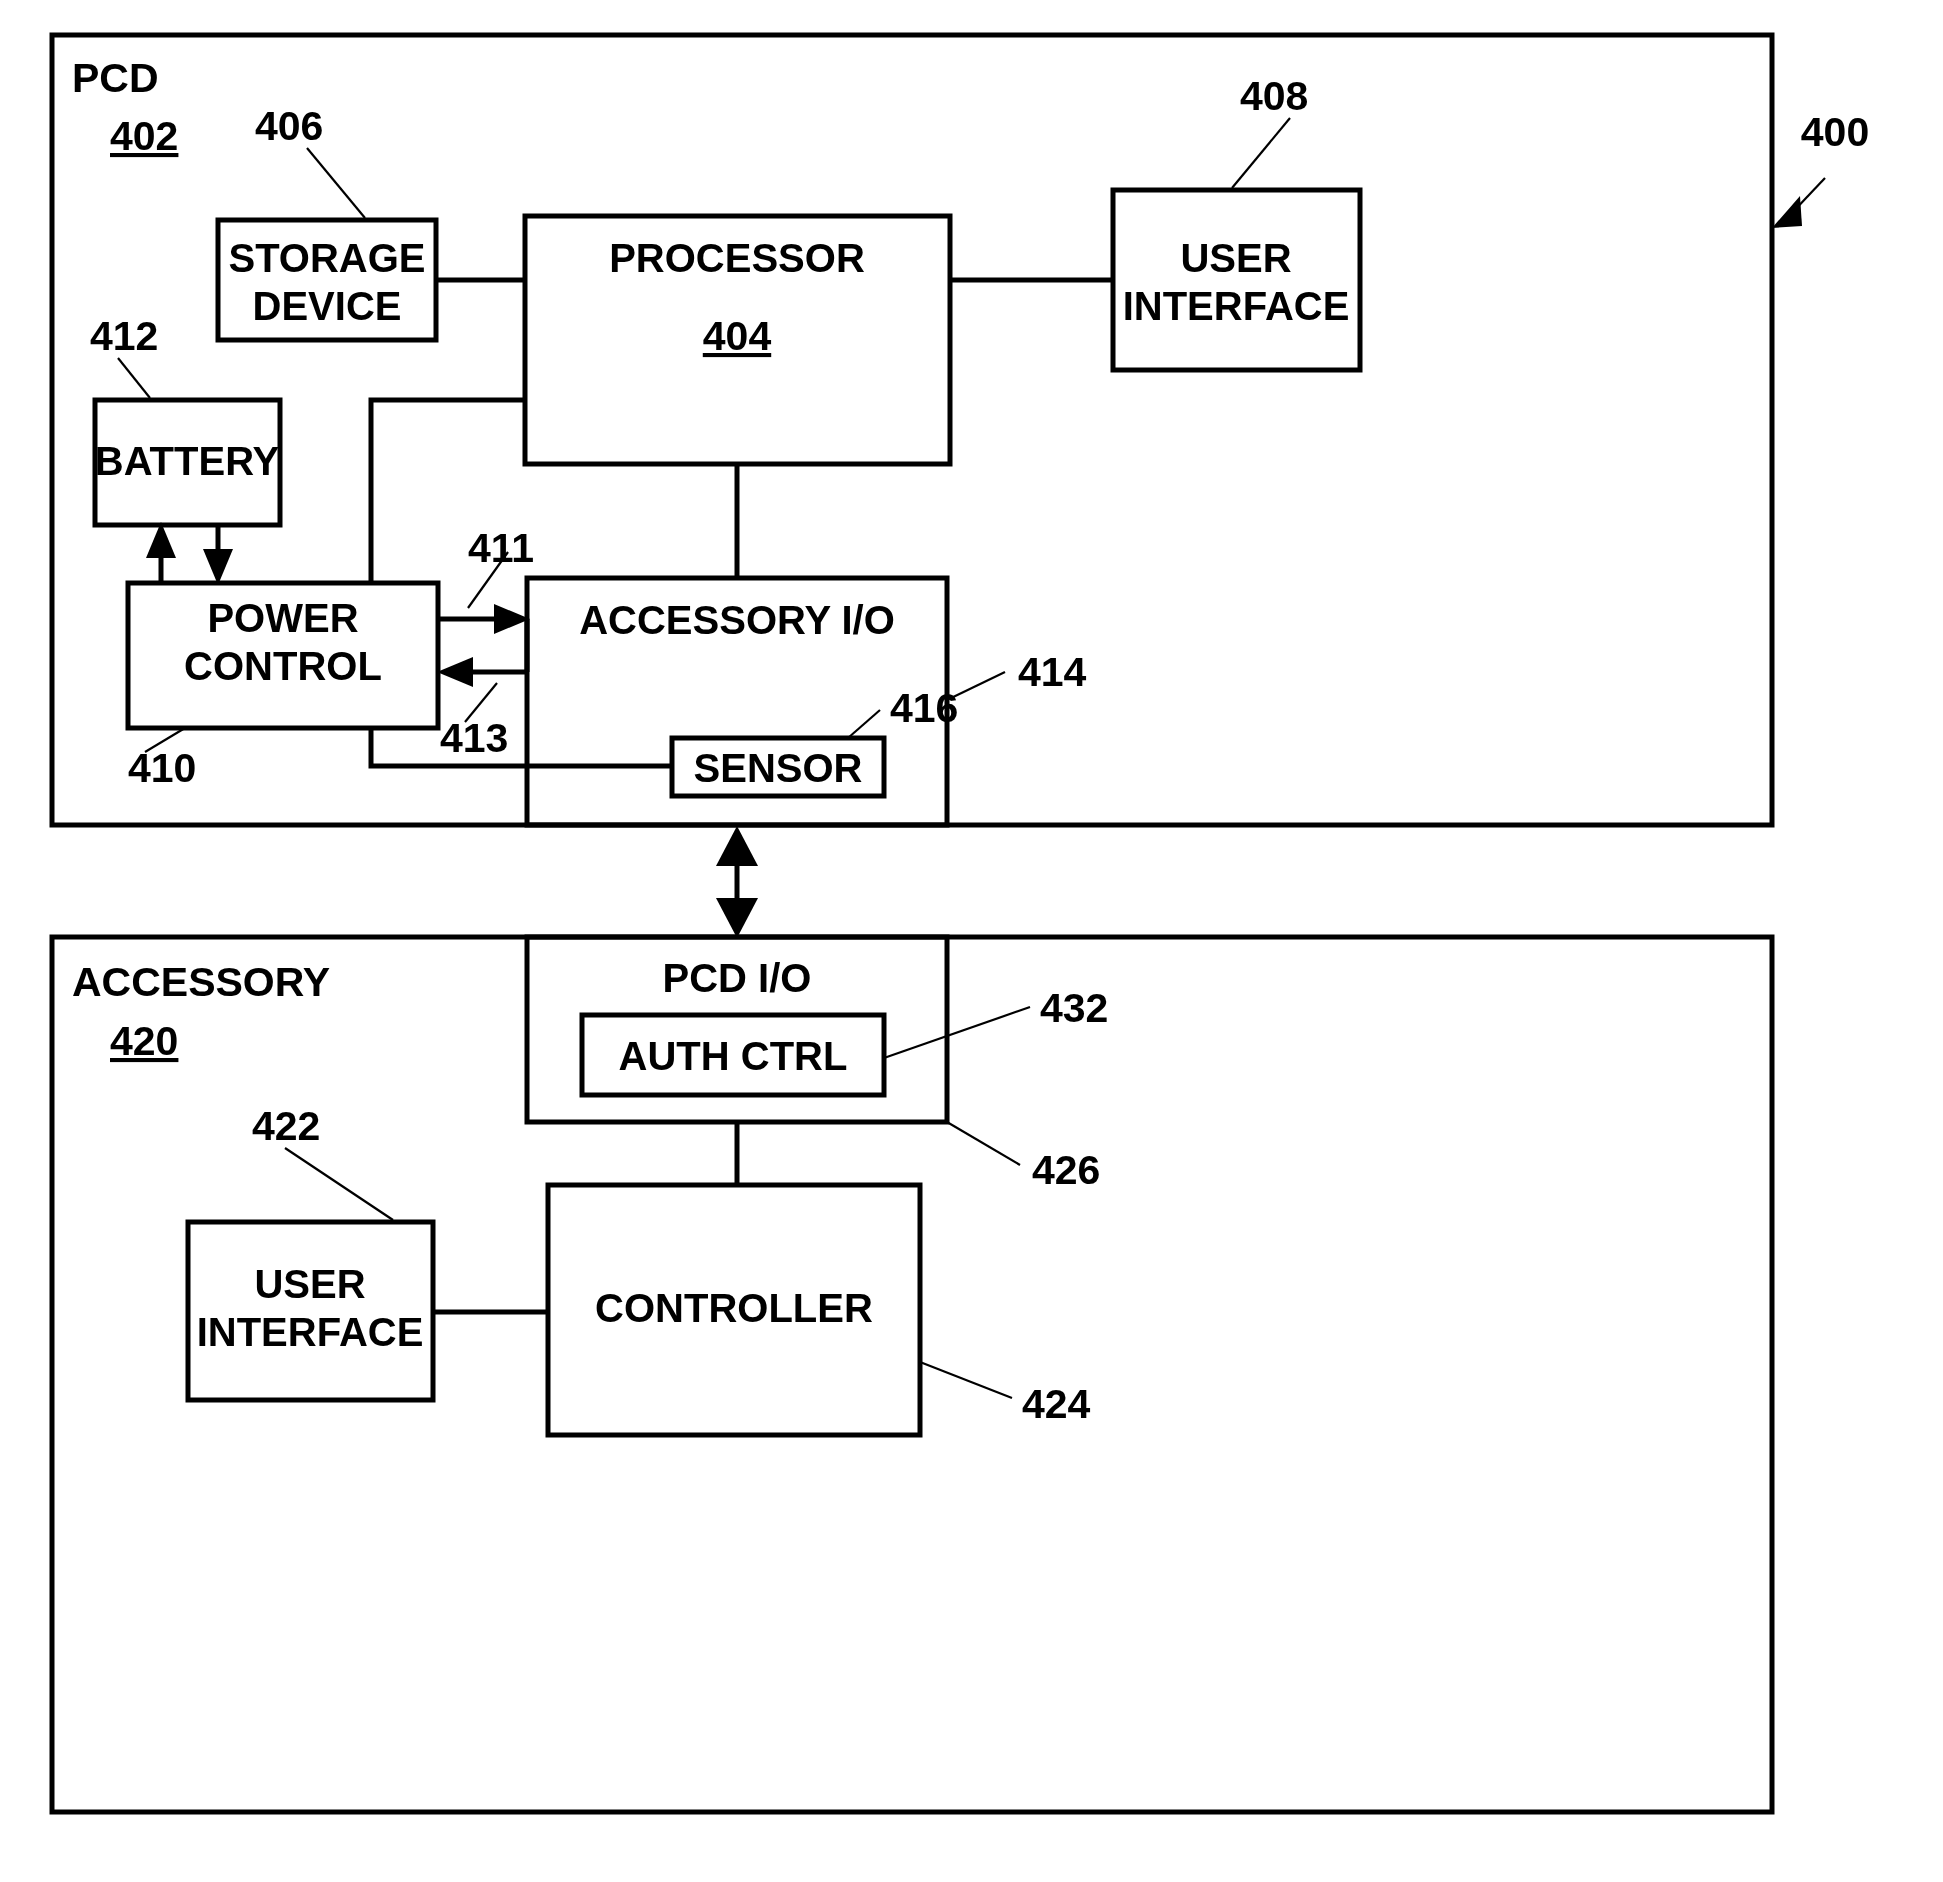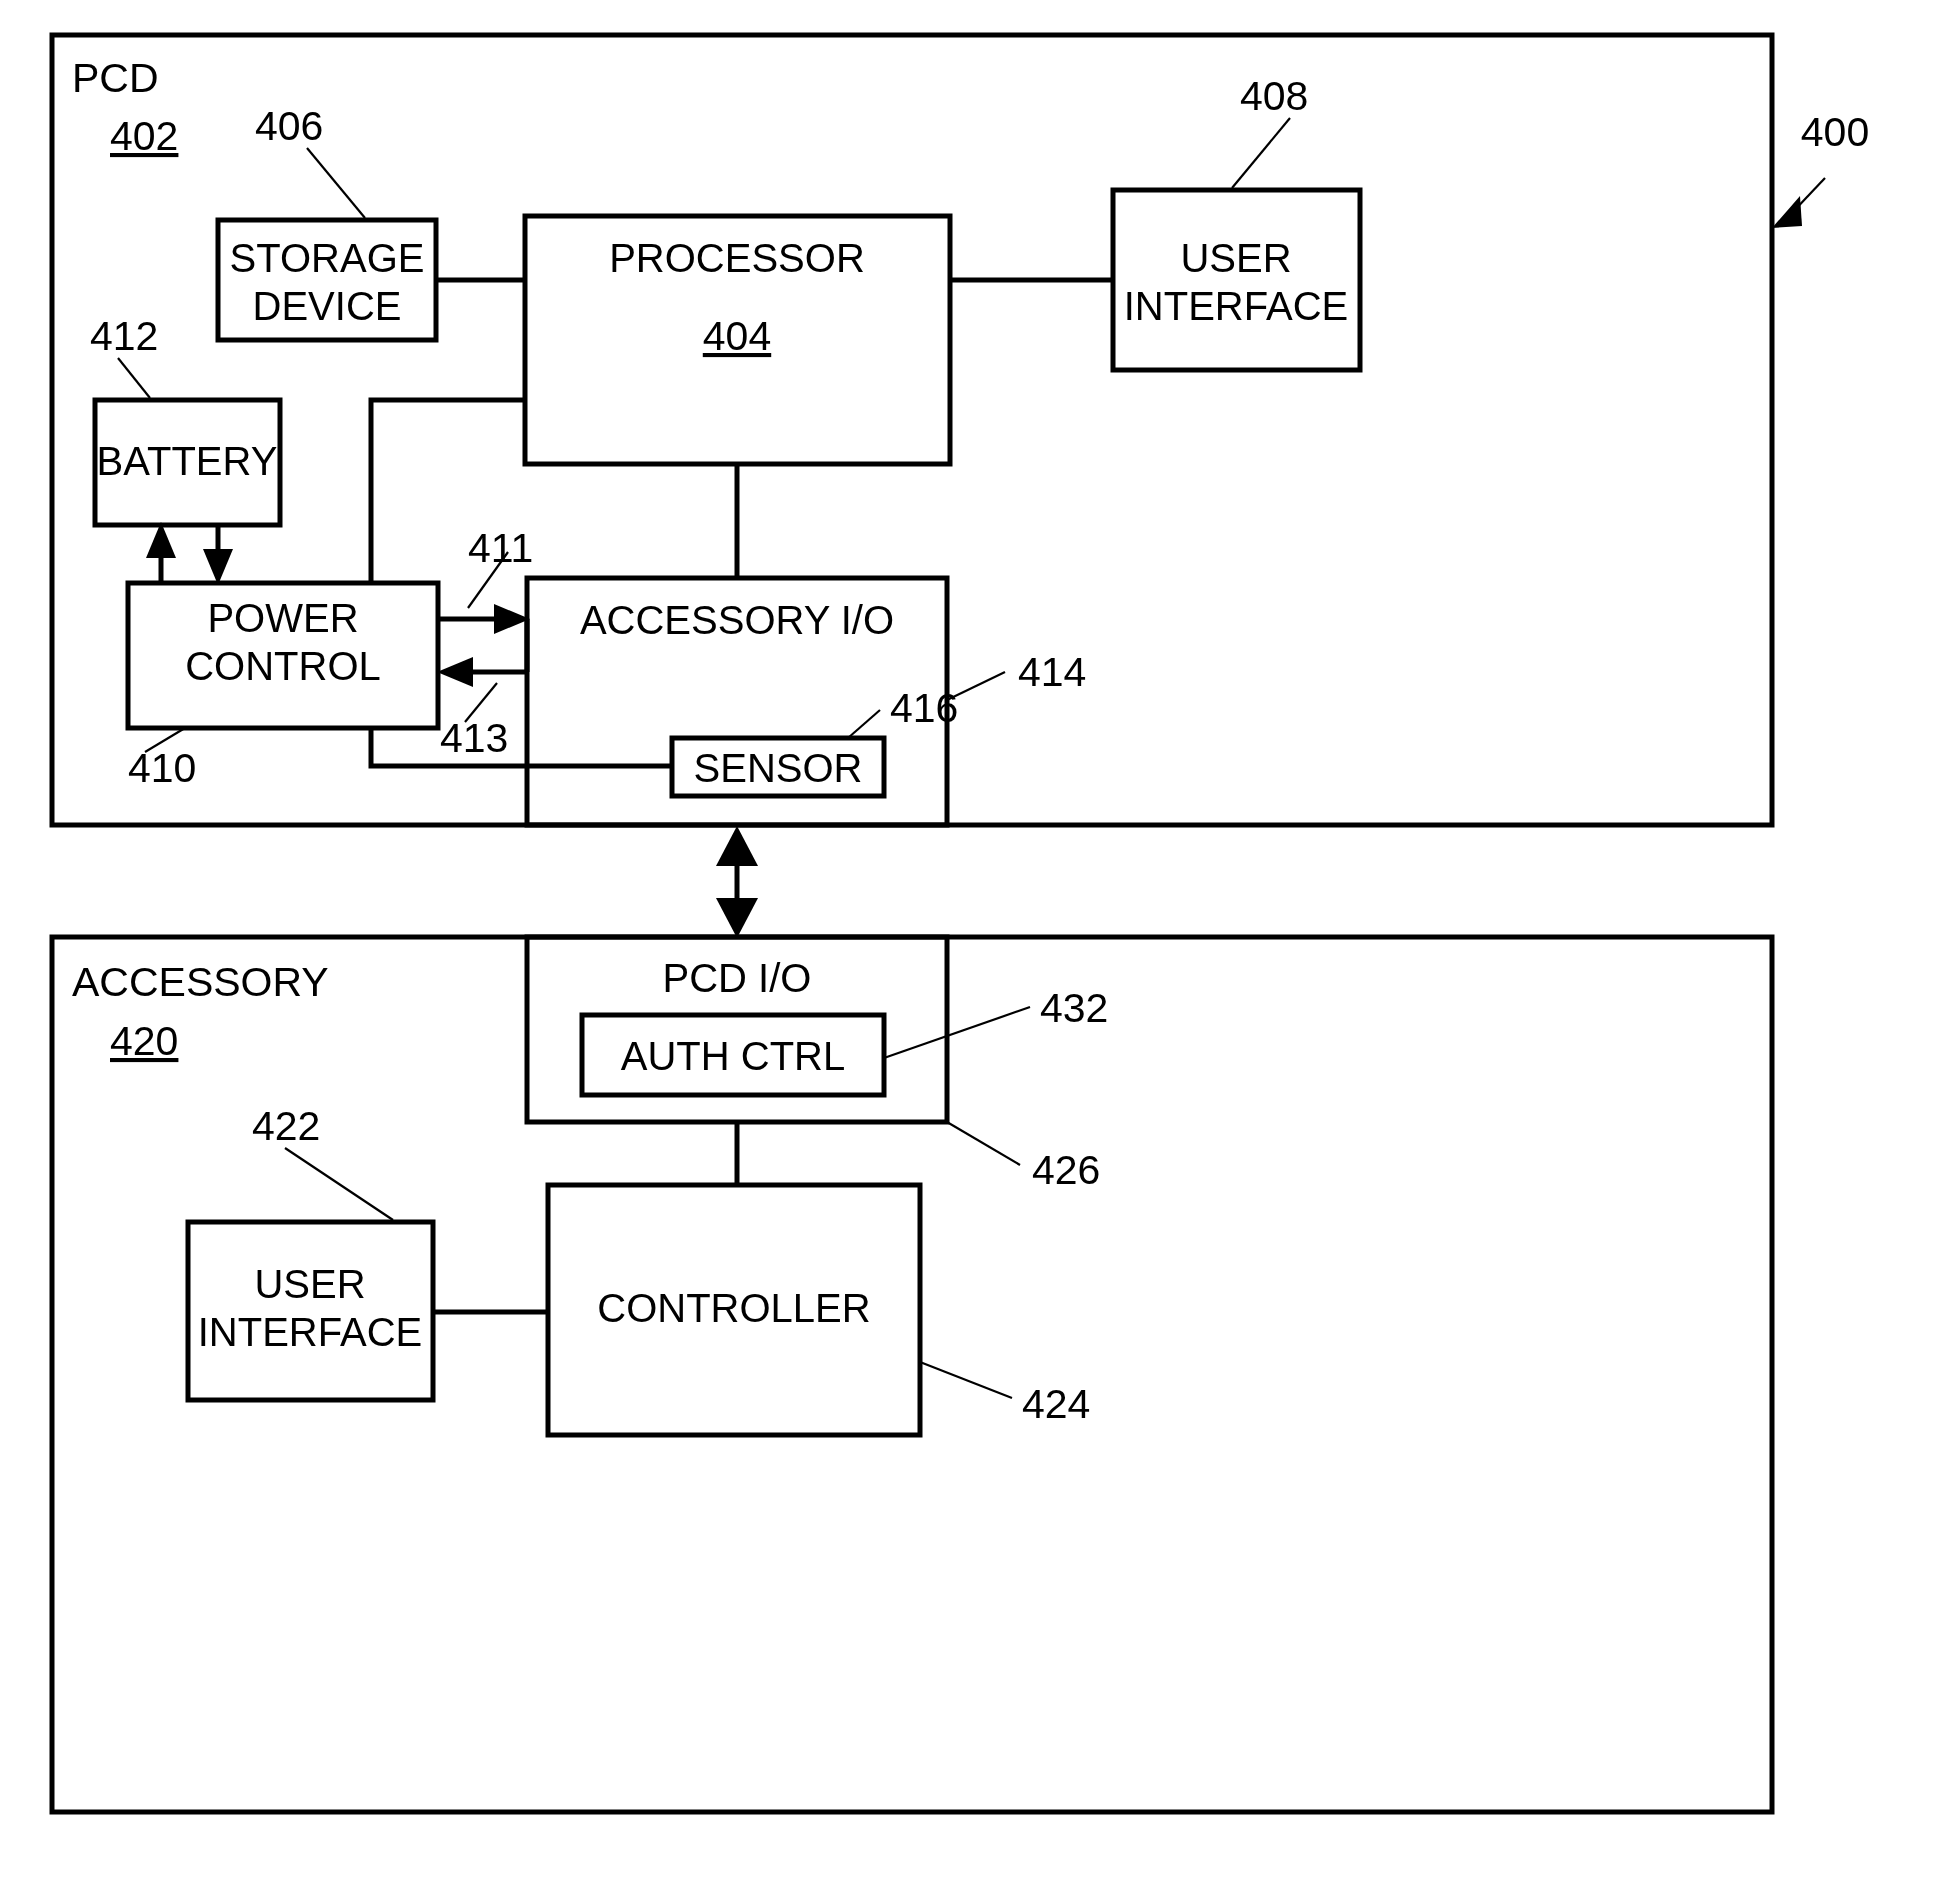--- a/index.html
+++ b/index.html
@@ -11,20 +11,21 @@
     width: 1943px;
     height: 1882px;
     font-family: "Liberation Sans", sans-serif;
     overflow: hidden;
   }
   #diagram-root {
     position: relative;
     width: 1943px;
     height: 1882px;
     background: #ffffff;
+    font-weight: bold;
   }
   svg.diagram {
     display: block;
     width: 1943px;
     height: 1882px;
   }
   .box {
     fill: none;
     stroke: #000000;
     stroke-width: 5;

